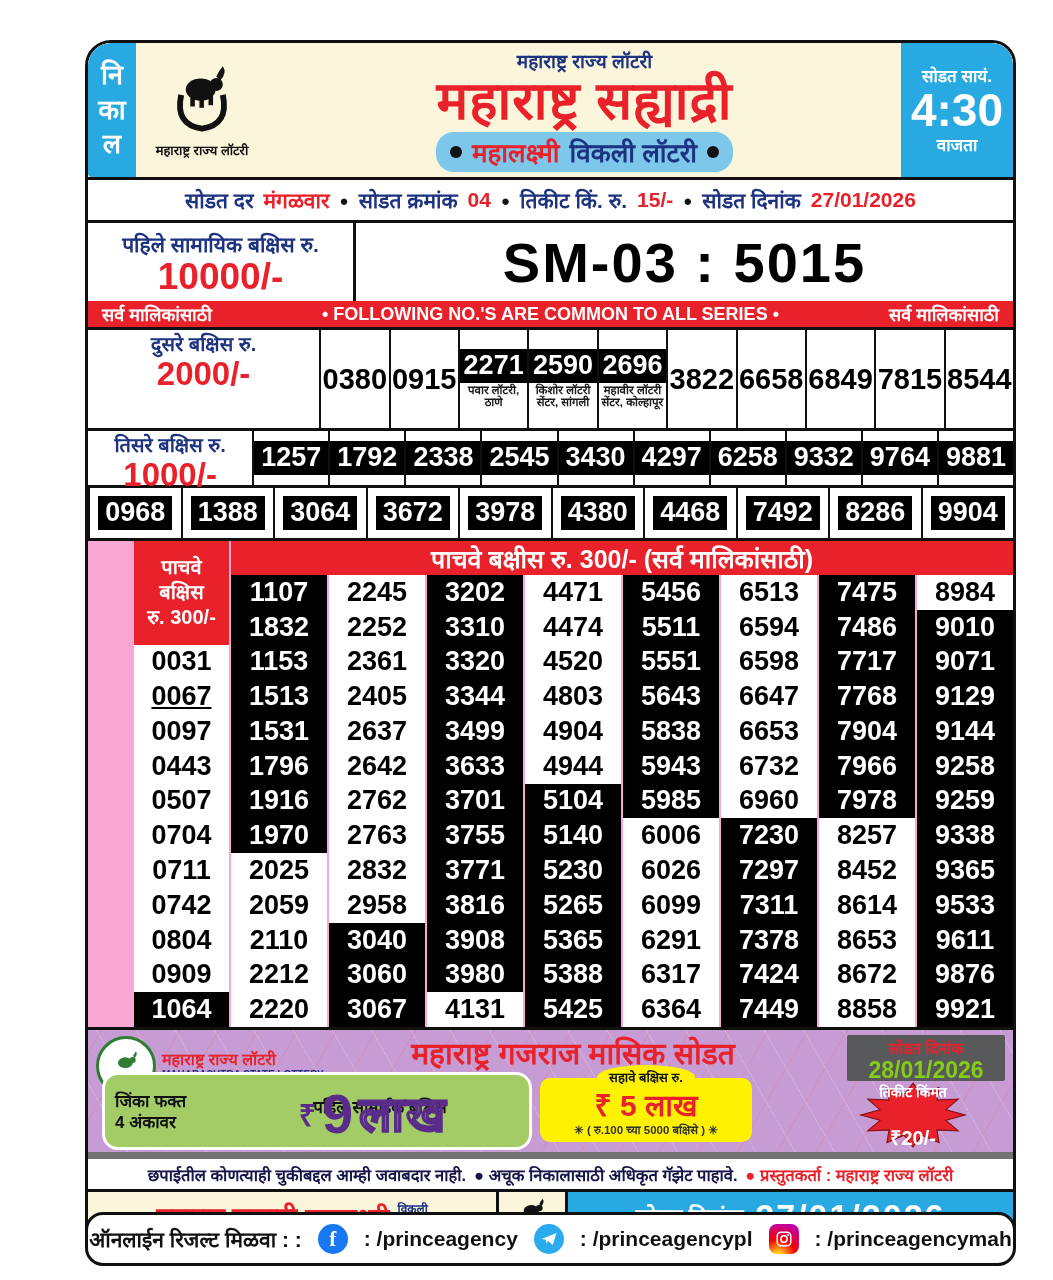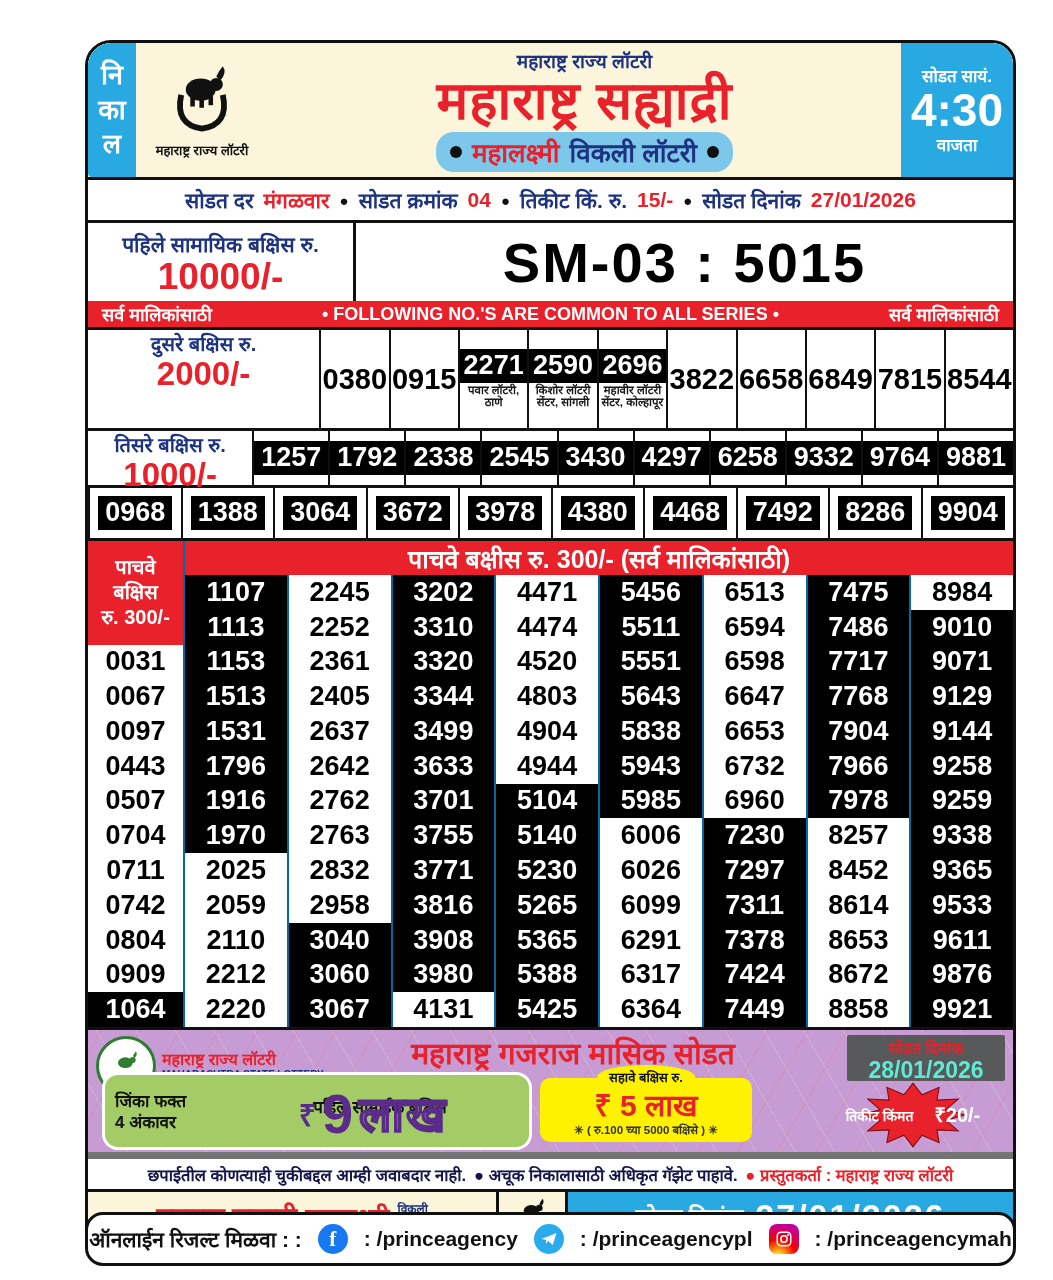--- a/index.html
+++ b/index.html
@@ -47,22 +47,22 @@
   .prow .plabel .l{color:#1E3380;font-weight:bold;font-size:20px;}
   .prow .plabel .a{color:#E8212A;font-weight:bold;font-size:33px;line-height:1.05;}
   .cells{flex:1;display:flex;}
   .cell{flex:1;border-left:2px solid #101010;display:flex;flex-direction:column;align-items:center;
         justify-content:center;text-align:center;overflow:hidden;}
   .r2000{height:98px;} .r1000{height:54px;} .r500{height:50px;}
   .plainnum{font-weight:bold;font-size:29px;color:#000;}
   .numbox{background:#000;color:#fff;font-weight:bold;font-size:27px;padding:0 7px;line-height:1.25;}
   .shop{font-weight:bold;font-size:11.5px;color:#1a1a1a;line-height:1.12;margin-top:1px;}
   
-  .fifth{height:486px;border-top:3px solid #101010;background:#0369a1;display:grid;
-         grid-template-columns:95px repeat(8,1fr);grid-template-rows:34px repeat(13,1fr);column-gap:2px;}
+  .fifth{height:486px;border-top:3px solid #101010;background:#f9a8d4;display:grid;
+         grid-template-columns:95px repeat(8,1fr);grid-template-rows:34px repeat(13,1fr);column-gap:2px;padding-left:46px;}
   .f-label{grid-column:1;grid-row:1 / span 3;background:#E8212A;color:#fff;font-weight:bold;
            display:flex;flex-direction:column;align-items:center;justify-content:center;font-size:20px;line-height:1.25;}
   .f-head{grid-column:2 / 10;grid-row:1;background:#E8212A;color:#fff;font-weight:bold;font-size:25px;
           display:flex;align-items:center;justify-content:center;}
   .gcell{display:flex;align-items:center;justify-content:center;font-weight:bold;font-size:27px;}
   .gb{background:#000;color:#fff;} .gw{background:#fff;color:#000;}
   
   .promo{height:122px;position:relative;border-top:3px solid #101010;
          background:#C79BD3;
          background-image:repeating-linear-gradient(60deg,rgba(255,255,255,.18) 0 1px,transparent 1px 34px),
@@ -86,25 +86,25 @@
            -webkit-text-stroke:2px #5B2B8C;color:transparent;}
   .yellowbox{position:absolute;left:452px;top:48px;width:212px;height:64px;background:#FFF200;
              border-radius:10px;text-align:center;}
   .yb-tag{position:absolute;left:50%;top:-13px;transform:translateX(-50%);background:#FFF200;
           border-radius:50%;padding:3px 12px;font-weight:bold;font-size:13px;color:#111;white-space:nowrap;}
   .yb-amt{margin-top:12px;color:#E8212A;font-weight:bold;font-size:30px;line-height:1.05;}
   .yb-note{font-weight:bold;font-size:11.5px;color:#333;}
   .graybox{position:absolute;right:8px;top:5px;width:158px;height:46px;background:#58595B;
            text-align:center;border-radius:2px;}
   .gr-l{color:#E8212A;font-weight:bold;font-size:16px;margin-top:2px;}
-  .gr-d{color:#5eead4;font-weight:bold;font-size:23px;line-height:1;}
+  .gr-d{color:#84cc16;font-weight:bold;font-size:23px;line-height:1;}
   .burst{position:absolute;right:2px;top:52px;width:196px;height:66px;}
   .burst svg{position:absolute;inset:0;width:100%;height:100%;}
-  .burst .bt{position:absolute;inset:0;display:flex;flex-direction:row;align-items:center;
-             justify-content:center;color:#fff;font-weight:bold;gap:21px;}
+  .burst .bt{position:absolute;inset:0;display:flex;flex-direction:column;align-items:center;
+             justify-content:space-between;color:#fff;font-weight:bold;gap:21px;}
   .burst .bt .l1{font-size:14px;} .burst .bt .l2{font-size:20px;line-height:1;}
   
   .disc{height:30px;border-top:7px solid #737373;display:flex;align-items:center;justify-content:center;
         gap:8px;font-weight:bold;font-size:16.5px;background:#fff;}
   .disc .d1,.disc .d2{color:#15154a;} .disc .d3{color:#E8212A;}
   .foot{height:48px;border-top:3px solid #101010;display:flex;background:#FBF5DC;}
   .footl{width:408px;display:flex;align-items:center;justify-content:center;gap:8px;background:#FBF5DC;
          border-right:3px solid #101010;border-radius:8px 0 0 8px;}
   .footl .f1{color:#E8212A;font-weight:bold;font-size:26px;}
   .footl .f2{color:#E8212A;font-weight:bold;font-size:25px;}
@@ -315,32 +315,32 @@
     </div>
 
     <div class="fifth">
       <div class="f-label">
         <span>पाचवे</span>
         <span>बक्षिस</span>
         <span>रु. 300/-</span>
       </div>
       <div class="f-head">पाचवे बक्षीस रु. 300/- (सर्व मालिकांसाठी)</div>
     <div class="gcell gw" style="grid-area: 4 / 1;">0031</div>
-        <div class="gcell gw" style="grid-area: 5 / 1;">0067</div>
+        <div class="gcell gw" style="grid-area: 5 / 1; text-decoration: underline;">0067</div>
         <div class="gcell gw" style="grid-area: 6 / 1;">0097</div>
         <div class="gcell gw" style="grid-area: 7 / 1;">0443</div>
         <div class="gcell gw" style="grid-area: 8 / 1;">0507</div>
         <div class="gcell gw" style="grid-area: 9 / 1;">0704</div>
         <div class="gcell gw" style="grid-area: 10 / 1;">0711</div>
         <div class="gcell gw" style="grid-area: 11 / 1;">0742</div>
         <div class="gcell gw" style="grid-area: 12 / 1;">0804</div>
         <div class="gcell gw" style="grid-area: 13 / 1;">0909</div>
         <div class="gcell gb" style="grid-area: 14 / 1;">1064</div>
         <div class="gcell gb" style="grid-area: 2 / 2;">1107</div>
-        <div class="gcell gb" style="grid-area: 3 / 2;">1113</div>
+        <div class="gcell gb" style="grid-area: 3 / 2;">1832</div>
         <div class="gcell gb" style="grid-area: 4 / 2;">1153</div>
         <div class="gcell gb" style="grid-area: 5 / 2;">1513</div>
         <div class="gcell gb" style="grid-area: 6 / 2;">1531</div>
         <div class="gcell gb" style="grid-area: 7 / 2;">1796</div>
         <div class="gcell gb" style="grid-area: 8 / 2;">1916</div>
         <div class="gcell gb" style="grid-area: 9 / 2;">1970</div>
         <div class="gcell gw" style="grid-area: 10 / 2;">2025</div>
         <div class="gcell gw" style="grid-area: 11 / 2;">2059</div>
         <div class="gcell gw" style="grid-area: 12 / 2;">2110</div>
         <div class="gcell gw" style="grid-area: 13 / 2;">2212</div>

